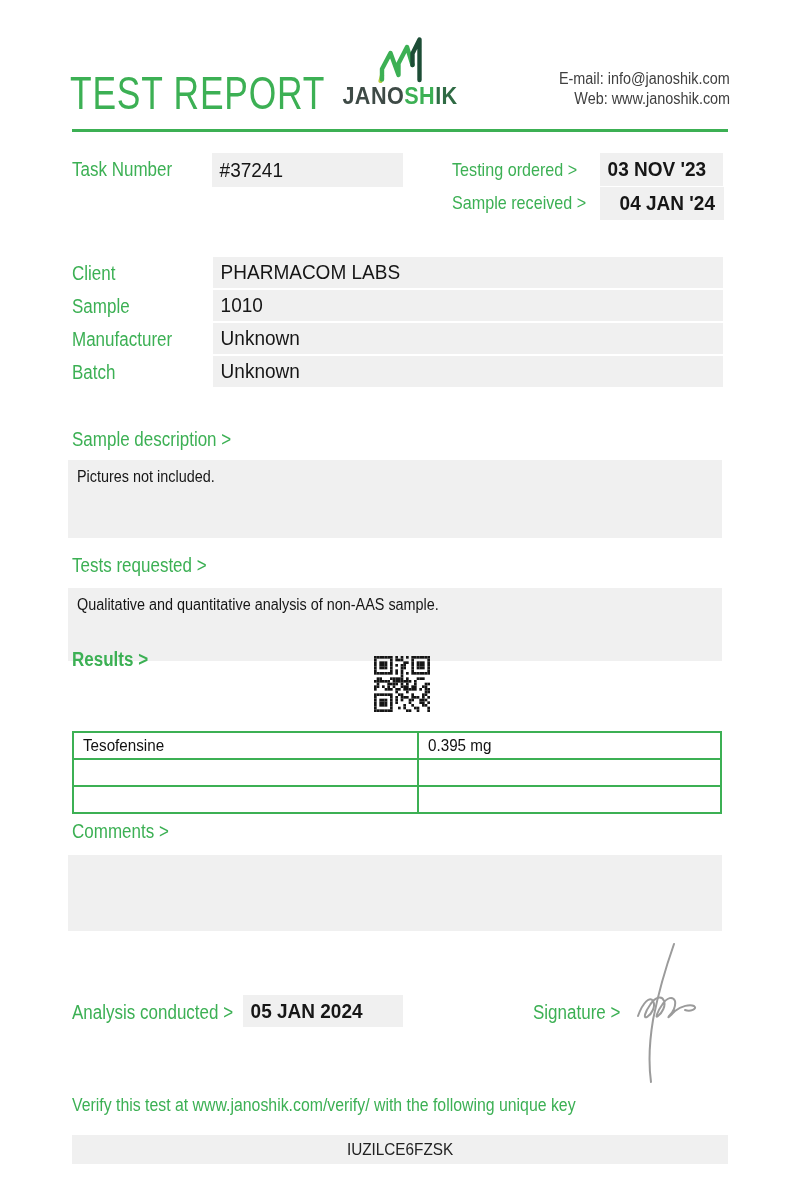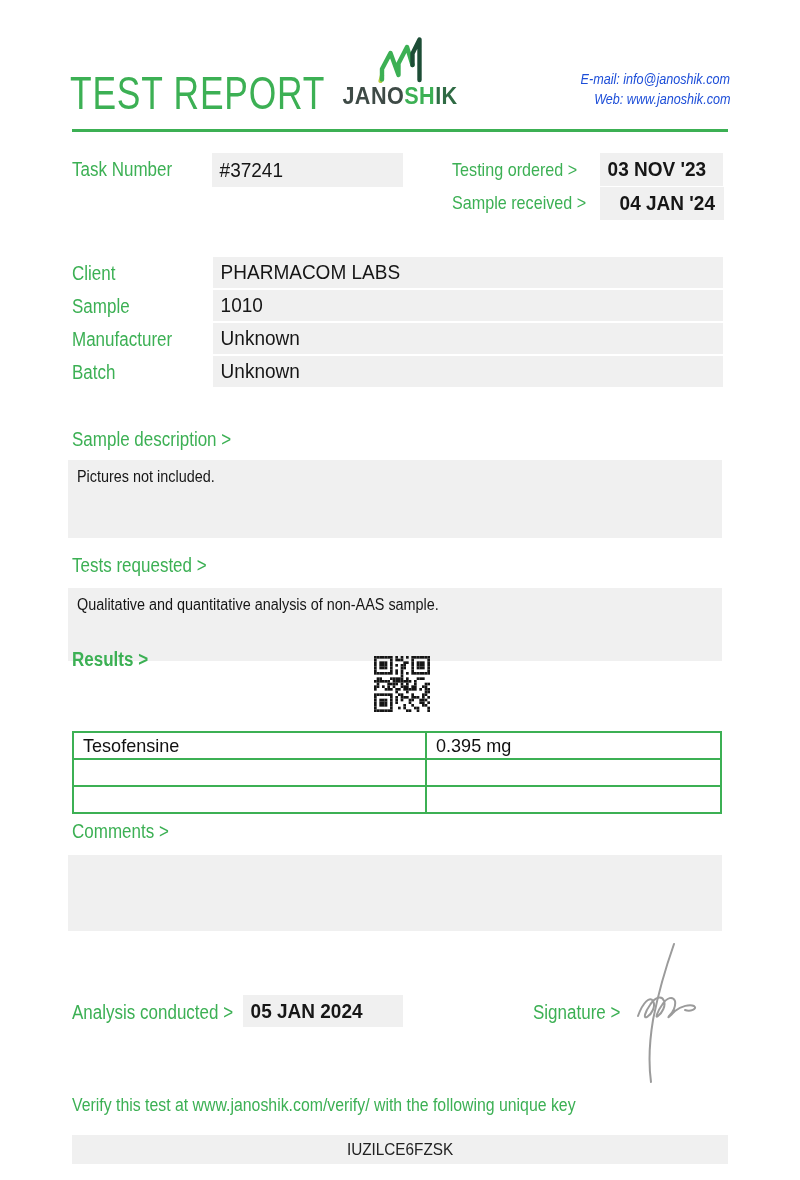--- a/index.html
+++ b/index.html
@@ -12,21 +12,21 @@
   .condv{display:inline-block;transform:scaleX(.95);transform-origin:0 50%;white-space:nowrap;}
   .cond-r{display:inline-block;transform:scaleX(.9);transform-origin:100% 50%;white-space:nowrap;}
   .cond-c{display:inline-block;transform:scaleX(.9);transform-origin:50% 50%;white-space:nowrap;}
   .label{font-size:20px;color:var(--accent);}
   .gbox{background:var(--boxbg);}
 
   #title{left:70px;top:66px;font-size:46px;font-weight:700;letter-spacing:1px;color:var(--accent);}
   #title .t{display:inline-block;transform:scaleX(.77);transform-origin:0 50%;white-space:nowrap;font-weight:400;}
 
   #logo-text{left:330px;top:82px;width:140px;text-align:center;font-size:24px;font-weight:700;letter-spacing:.5px;}
-  #contact{right:70px;top:69px;text-align:right;font-size:14px;line-height:20px;color:#1d4ed8;font-style:italic;}
+  #contact{right:70px;top:69px;text-align:right;font-size:16px;line-height:20px;color:#404040;}
 
   #divider{left:72px;top:129px;width:656px;height:3px;background:var(--accent);}
 
   .valbox{background:var(--boxbg);font-size:20px;color:#161616;overflow:hidden;}
   .valbox .inner{padding-left:8px;}
 
   #task-label{left:72px;top:158px;}
   #task-box{left:212px;top:153px;width:191px;height:34px;line-height:34px;}
   #ordered-label{left:452px;top:159px;font-size:19px;}
   #ordered-box{left:600px;top:153px;width:123px;height:33px;line-height:33px;font-weight:700;}
@@ -34,21 +34,21 @@
   #received-box{left:600px;top:187px;width:112px;height:33px;line-height:33px;font-weight:700;padding-left:12px;}
 
   .info-label{left:72px;}
   .info-box{left:213px;width:510px;height:31px;line-height:31px;}
 
   .sec-head{left:72px;font-size:20px;color:var(--accent);}
   .textbox{left:68px;width:654px;font-size:16px;line-height:19px;color:#161616;}
   .textbox .inner{display:block;padding:7px 9px;}
 
   #results-table{left:72px;top:731px;width:650px;height:81px;border-collapse:collapse;table-layout:fixed;}
-  #results-table td{border:2px solid var(--accent);font-size:19px;padding:0 16px 0 9px;height:25px;color:#111;}
+  #results-table td{border:2px solid var(--accent);font-size:16px;padding:0 8px 0 9px;height:25px;color:#111;}
   #results-table td.c1{width:326px;}
 
   #qr{left:374px;top:656px;}
 
   #analysis-label{left:72px;top:1001px;}
   #analysis-box{left:243px;top:995px;width:160px;height:32px;line-height:32px;font-weight:700;}
   #signature-label{left:533px;top:1001px;}
   #sig{left:612px;top:936px;}
 
   #verify-line{left:72px;top:1095px;font-size:18px;color:var(--accent);}

